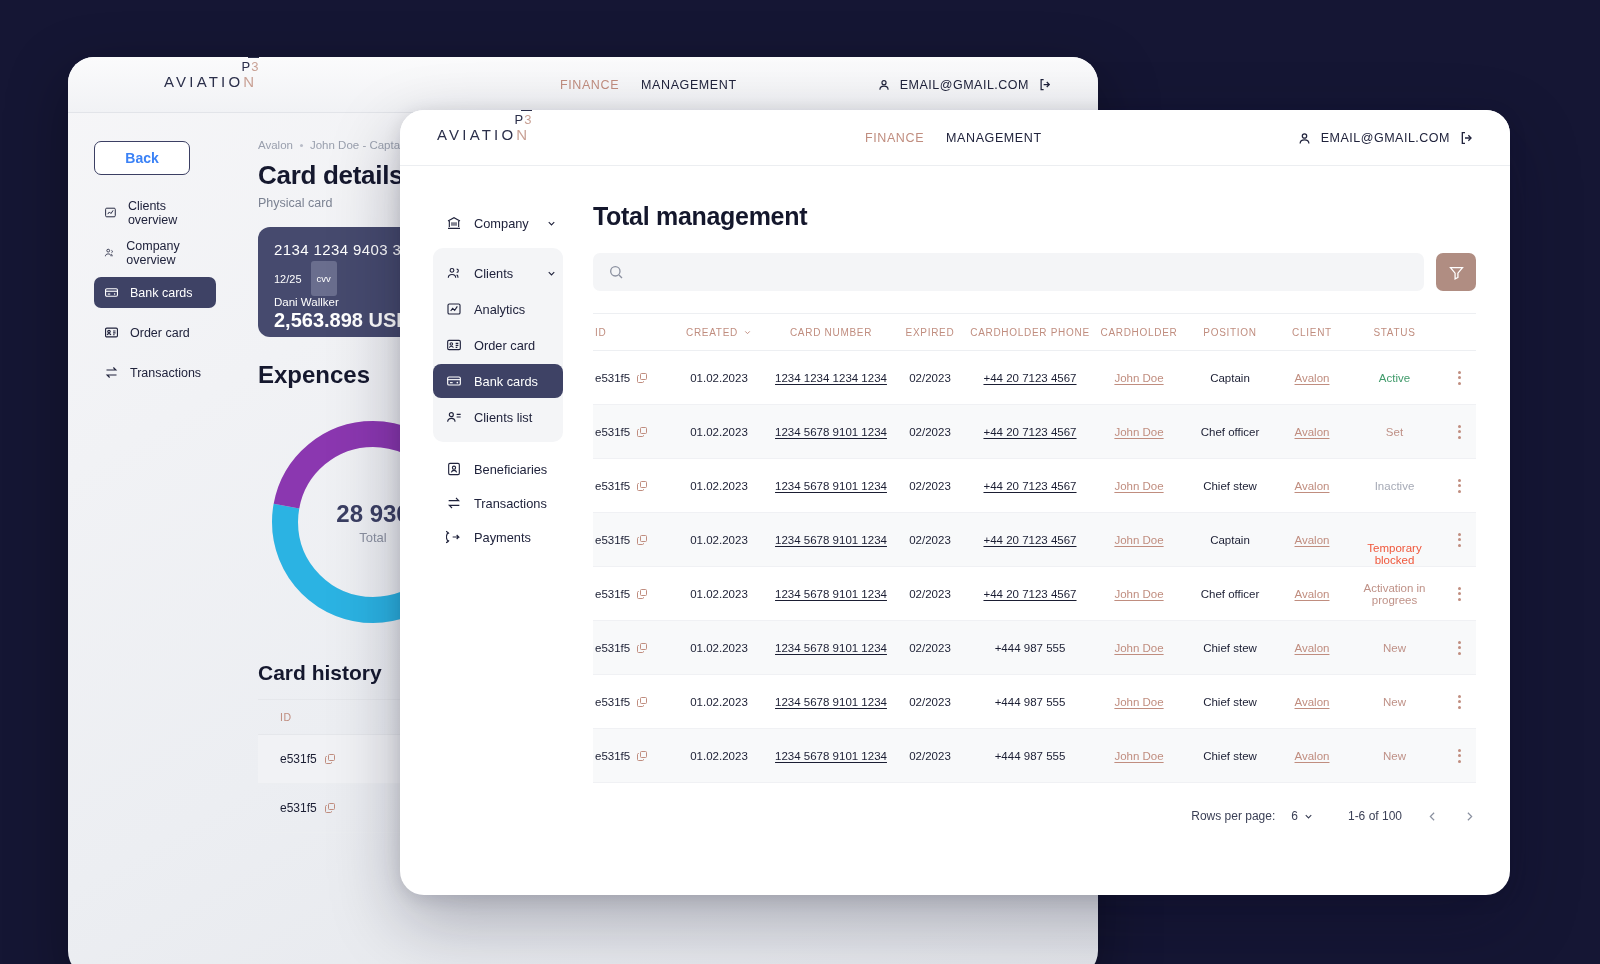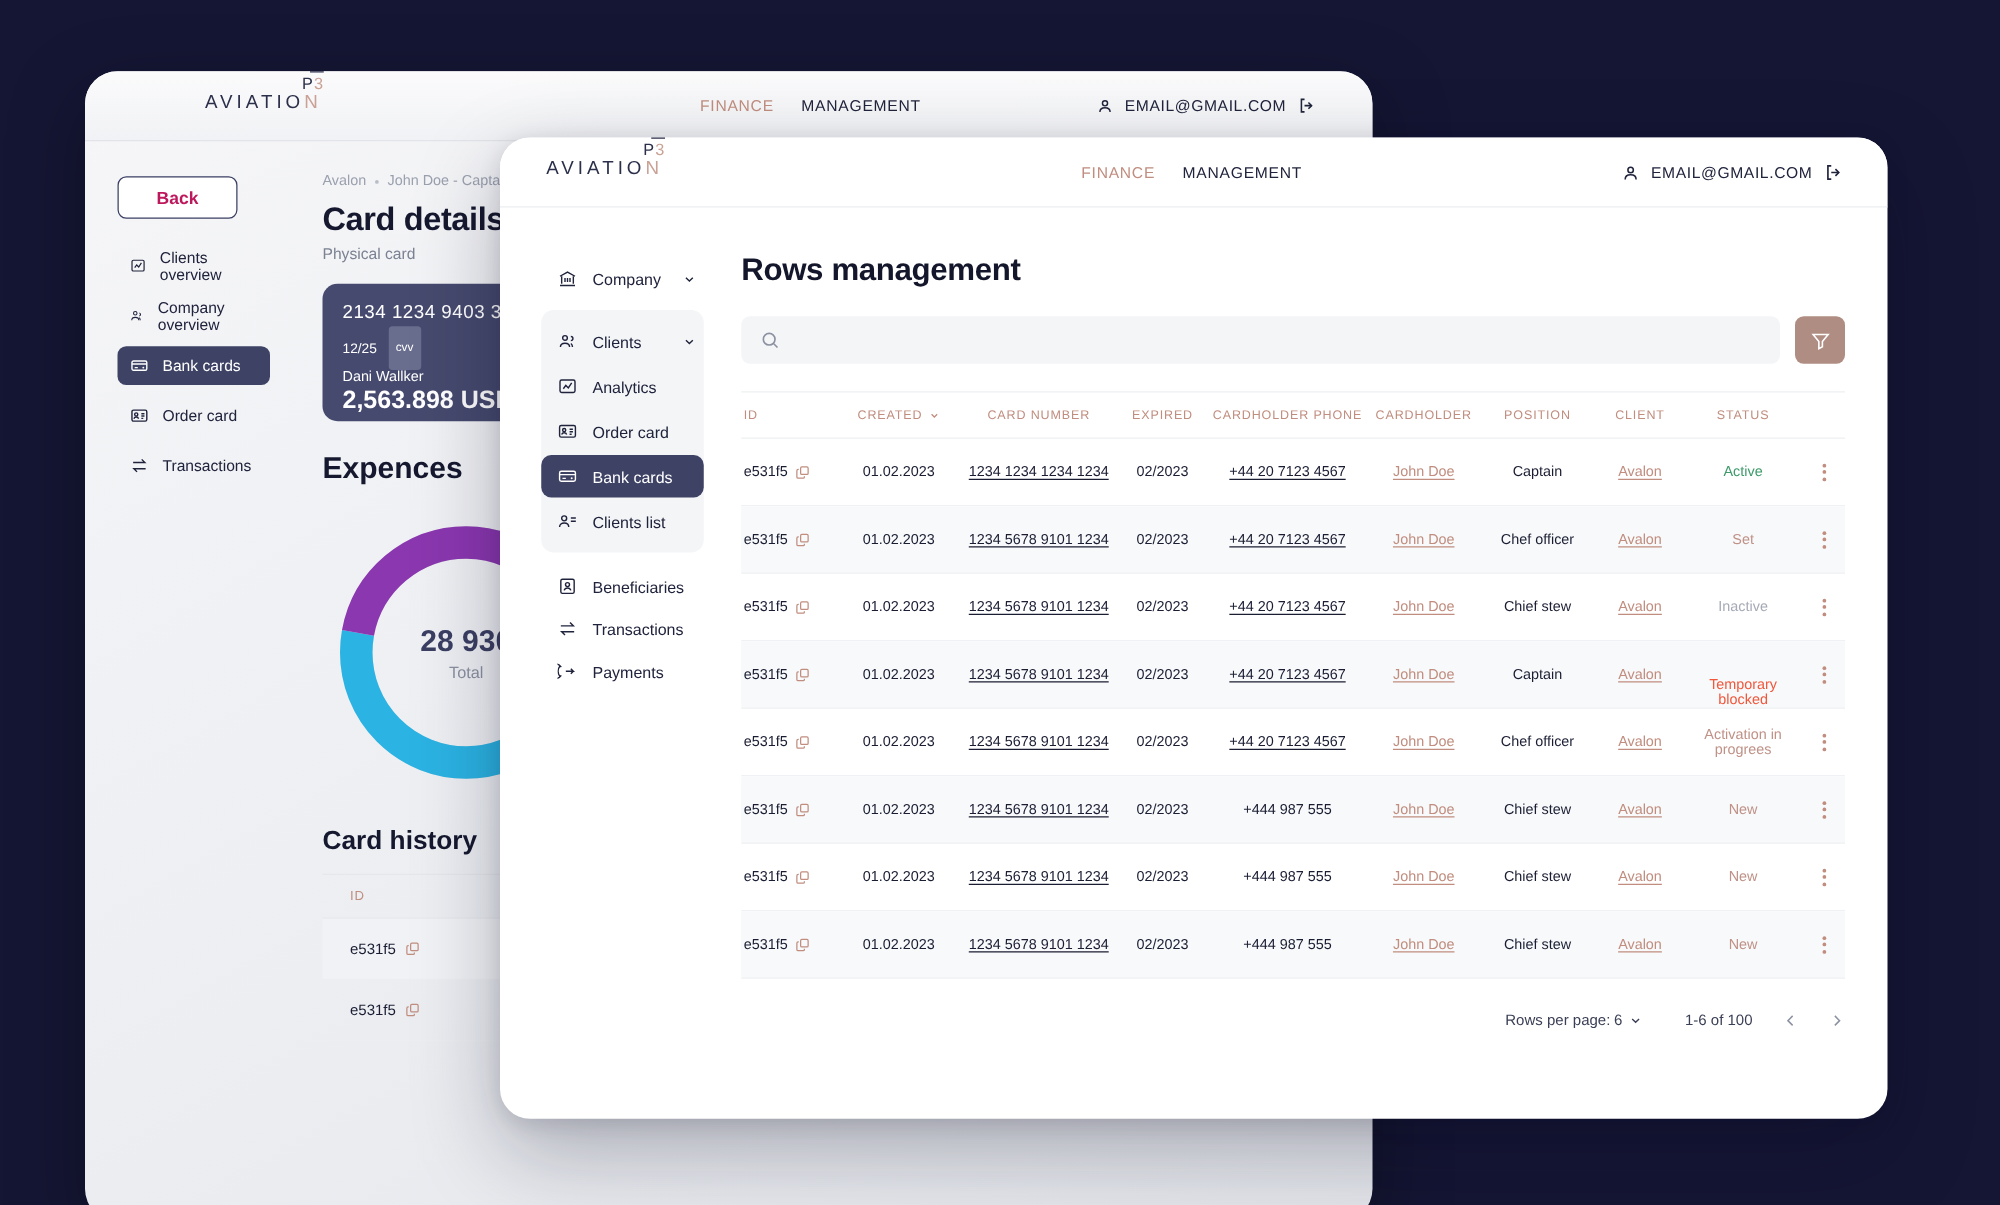--- a/index.html
+++ b/index.html
@@ -56,21 +56,21 @@
   #back-account {
     position: absolute; right: 45px; top: 20px;
     display: flex; align-items: center; gap: 9px;
     font-size: 12.5px; letter-spacing: .5px; color: #20233c;
   }
   
   #back-body { display: flex; height: calc(100% - 56px); }
   #back-sidebar { width: 190px; padding: 28px 0 0 26px; }
   #back-btn {
     width: 96px; height: 34px; border: 1px solid #3b3f63; border-radius: 7px;
-    background: #fff; color: #be185d; font-size: 14px; font-weight: 700;
+    background: #fff; color: #3b82f6; font-size: 14px; font-weight: 700;
     display: flex; align-items: center; justify-content: center; cursor: pointer;
   }
   .bp-item {
     display: flex; align-items: center; gap: 11px;
     height: 31px; padding: 0 10px; margin-top: 9px; border-radius: 7px;
     font-size: 12.5px; color: #20233c; cursor: pointer; width: 122px;
   }
   .bp-item.active { background: #3e4265; color: #fff; }
   .bp-item.active svg { stroke: #fff; }
   .bp-list { margin-top: 22px; }
@@ -191,21 +191,21 @@
   .u { text-decoration: underline; text-underline-offset: 2px; }
   .lnk { color: #c08d7f; text-decoration: underline; text-underline-offset: 2px; cursor: pointer; }
   .st-active   { color: #3f9a6a; }
   .st-rose     { color: #bf9187; }
   .st-gray     { color: #a6aab6; }
   .st-red      { color: #f0573b; margin-top: 28px; }
   #pager {
     display: flex; align-items: center; justify-content: flex-end;
     gap: 34px; margin-top: 26px; font-size: 12px; color: #3a3f55;
   }
-  #rpp { display: flex; align-items: center; gap: 3px; }
+  #rpp { display: flex; align-items: center; gap: 16px; }
   #rpp .sel { display: flex; align-items: center; gap: 5px; cursor: pointer; }
   #pg-arrows { display: flex; align-items: center; gap: 24px; }
   .pg-arrow { cursor: pointer; color: #8b91a0; }
   .dots3 { display: flex; flex-direction: column; gap: 2.5px; }
   .dots3 i { width: 3px; height: 3px; border-radius: 50%; background: #c08d7f; display: block; }
 </style>
 </head>
 <body>
 
 <svg id="deco-dots" viewBox="0 0 200 200">
@@ -499,21 +499,21 @@
         <svg width="16" height="16" viewBox="0 0 24 24" fill="none" stroke="#20233c" stroke-width="1.7">
             <path d="M4.5 7a9 9 0 100 10"></path>
             <path d="M3 5.5a11 11 0 000 13"></path>
             <path d="M10 12h9l-3-3M19 12l-3 3"></path>
           </svg>
         <span>Payments</span>
       </div>
     </div>
 
     <div id="modal-main">
-      <div id="modal-title">Rows management</div>
+      <div id="modal-title">Total management</div>
 
       <div id="search-row">
         <div id="search-box">
           <svg width="16" height="16" viewBox="0 0 24 24" fill="none" stroke="#8b91a0" stroke-width="2">
               <circle cx="11" cy="11" r="7"></circle>
               <path d="M16.5 16.5L21 21"></path>
             </svg>
         </div>
         <div id="filter-btn">
           <svg width="17" height="17" viewBox="0 0 24 24" fill="none" stroke="#fff" stroke-width="1.8">

